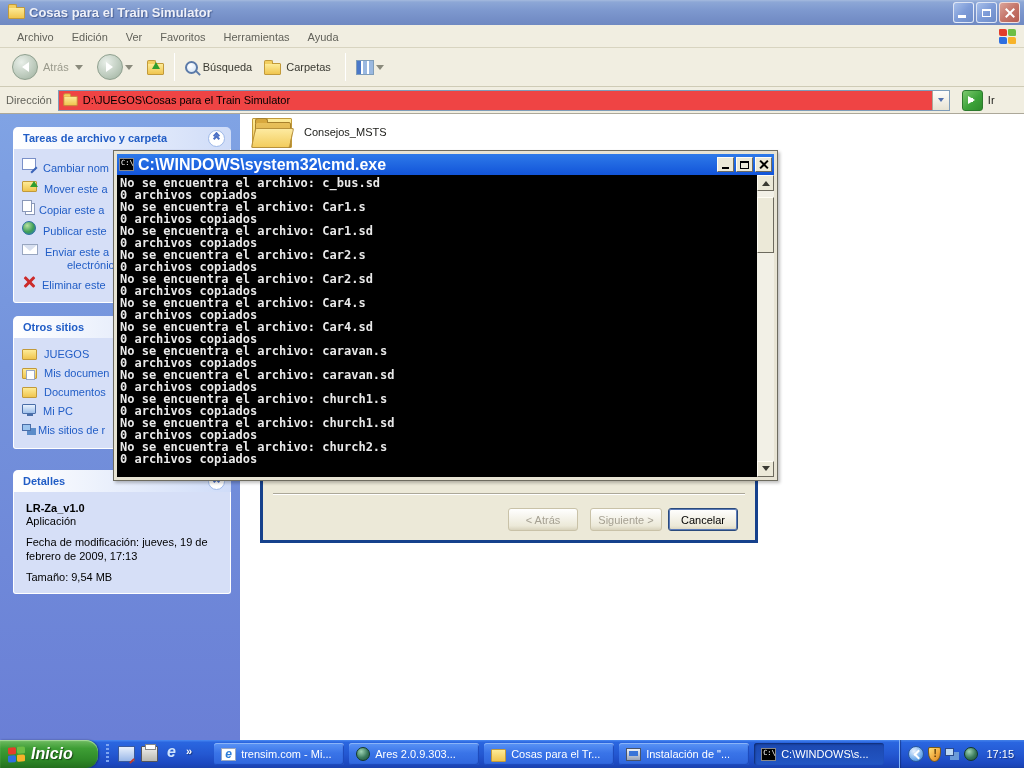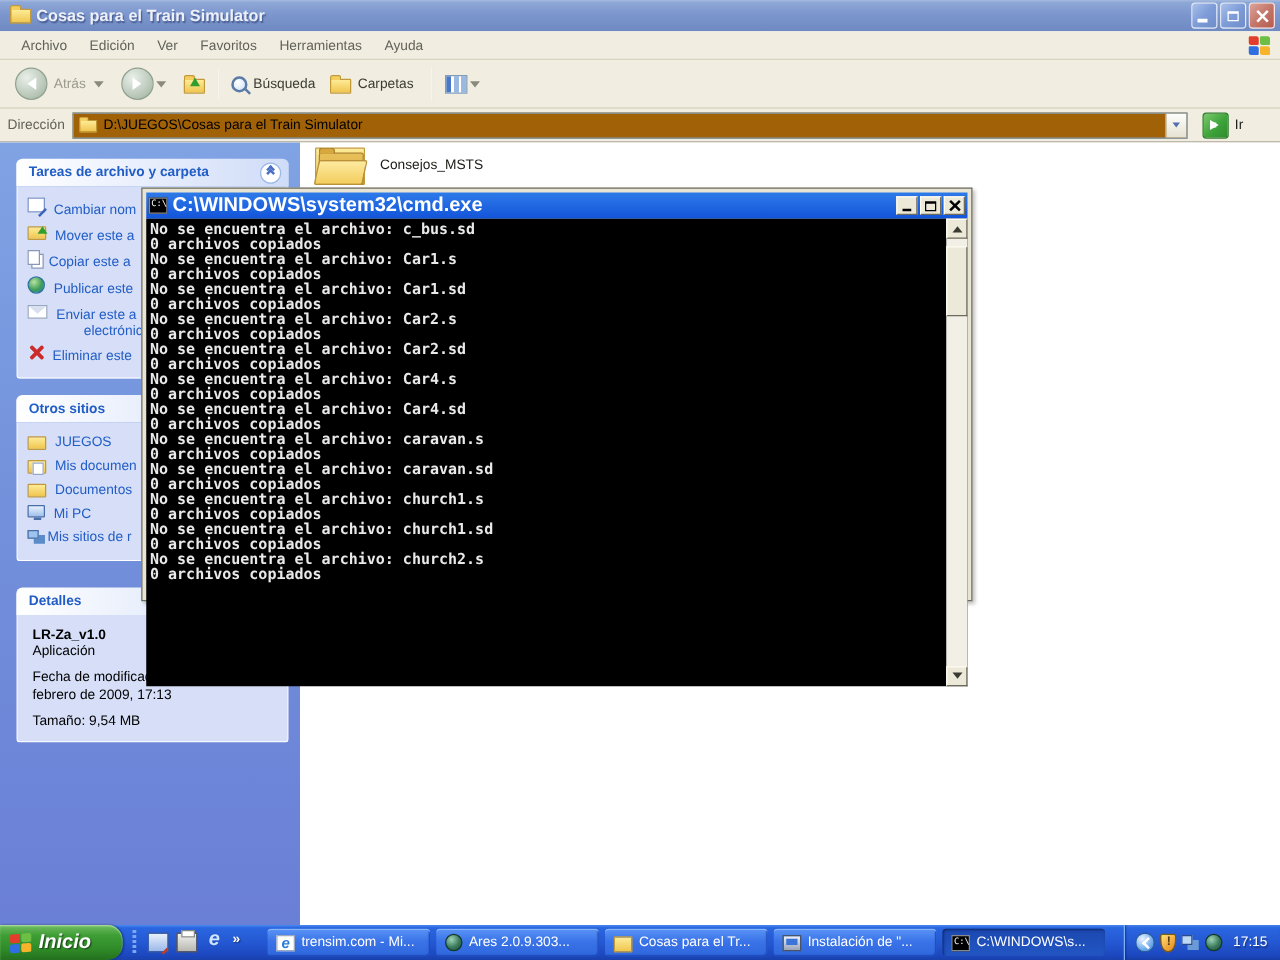--- a/index.html
+++ b/index.html
@@ -46,21 +46,21 @@
   .up-arrow{position:absolute;left:4px;top:-6px;width:0;height:0;border:4px solid transparent;border-bottom:7px solid #2f9e2f;}
   .magnifier{position:relative;width:13px;height:13px;border:2px solid #5b7aa8;border-radius:50%;background:radial-gradient(circle at 35% 30%,#fff,#cfe2f5);flex:none;}
   .magnifier::after{content:'';position:absolute;width:6px;height:2px;background:#5b7aa8;transform:rotate(45deg);right:-5px;bottom:-2px;}
   .views-icon{width:18px;height:15px;background:#fff;border:1px solid #7f9db9;flex:none;
     background-image:linear-gradient(to right,#4a78c8 0 4px,transparent 4px 6px,#9ab8e0 6px 10px,transparent 10px 12px,#9ab8e0 12px 16px);}
   .tool-group{display:flex;align-items:center;padding:2px 4px;border-radius:3px;}
 
   .addressbar{position:absolute;left:0;top:87px;width:1024px;height:27px;background:#f1eee1;
     border-bottom:1px solid #aca899;display:flex;align-items:center;padding:0 6px;}
   .addr-label{font-size:11px;color:#62625a;margin-right:6px;flex:none;}
-  .addr-box{height:21px;border:1px solid #7f9db9;background:#a16207;display:flex;align-items:center;width:892px;padding-left:3px;}
+  .addr-box{height:21px;border:1px solid #7f9db9;background:#ef4444;display:flex;align-items:center;width:892px;padding-left:3px;}
   .addr-box .fold{margin-top:2px;transform:scale(.85);}
   .addr-input{border:none;outline:none;font-size:11px;color:#000;flex:1;height:17px;padding-left:4px;background:transparent;}
   .addr-drop{width:17px;height:19px;background:linear-gradient(#fdfdfb,#e6e2d2);border-left:1px solid #aca899;
     display:flex;align-items:center;justify-content:center;flex:none;}
   .addr-drop i{width:0;height:0;border:3px solid transparent;border-top:4px solid #4f6fae;margin-top:3px;}
   .go-button{display:flex;align-items:center;margin-left:12px;}
   .go-chip{width:21px;height:21px;border-radius:3px;border:1px solid #2d7a2d;
     background:linear-gradient(135deg,#7cc96e,#3da33a 55%,#2e8c2c);display:flex;align-items:center;justify-content:center;}
   .go-arrow{width:0;height:0;border:4px solid transparent;border-left:7px solid #fff;margin-right:-2px;position:relative;}
   .go-arrow::before{content:'';position:absolute;right:2px;top:-2px;width:5px;height:4px;background:#fff;}
@@ -137,21 +137,21 @@
   .cmd-title-icon::after{content:'C:\\';position:absolute;left:1px;top:1px;font-size:7px;line-height:7px;color:#fff;font-family:"DejaVu Sans Mono",monospace;}
   .cmd-title{flex:1;color:#fff;font-size:16px;font-weight:bold;white-space:nowrap;overflow:hidden;}
   .cbtn{width:17px;height:15px;background:#ece9d8;border:1px solid;border-color:#fffdf4 #6d6a5e #6d6a5e #fffdf4;
     display:flex;align-items:center;justify-content:center;margin-left:2px;flex:none;position:relative;}
   .cg-min{width:7px;height:2px;background:#000;margin-top:7px;}
   .cg-max{width:9px;height:8px;border:1px solid #000;border-top-width:2px;}
   .cg-x{width:9px;height:9px;position:relative;}
   .cg-x::before,.cg-x::after{content:'';position:absolute;left:4px;top:-1px;width:2px;height:11px;background:#000;}
   .cg-x::before{transform:rotate(45deg);}
   .cg-x::after{transform:rotate(-45deg);}
-  .cmd-body{position:relative;height:374px;background:#000;}
+  .cmd-body{position:relative;height:302px;background:#000;}
   .cmd-lines{position:absolute;left:0;top:0;right:17px;bottom:0;overflow:hidden;padding:2px 0 0 3px;}
   .cmd-line{font-family:"DejaVu Sans Mono",monospace;font-size:12px;line-height:12px;font-weight:bold;color:#e9e9e9;white-space:pre;}
   .cmd-scrollbar{position:absolute;right:0;top:0;bottom:0;width:17px;background:#f2f0e6;}
   .sb-btn{position:absolute;left:0;width:17px;height:16px;background:#ece9d8;border:1px solid;border-color:#fffdf4 #6d6a5e #6d6a5e #fffdf4;
     display:flex;align-items:center;justify-content:center;}
   .sb-btn.up{top:0;}
   .sb-btn.down{bottom:0;}
   .tri-up{width:0;height:0;border:4px solid transparent;border-bottom:5px solid #3a3a32;margin-top:-3px;}
   .tri-down{width:0;height:0;border:4px solid transparent;border-top:5px solid #3a3a32;margin-bottom:-3px;}
   .sb-thumb{position:absolute;left:0;top:22px;width:17px;height:56px;background:#ece9d8;border:1px solid;border-color:#fffdf4 #6d6a5e #6d6a5e #fffdf4;}

